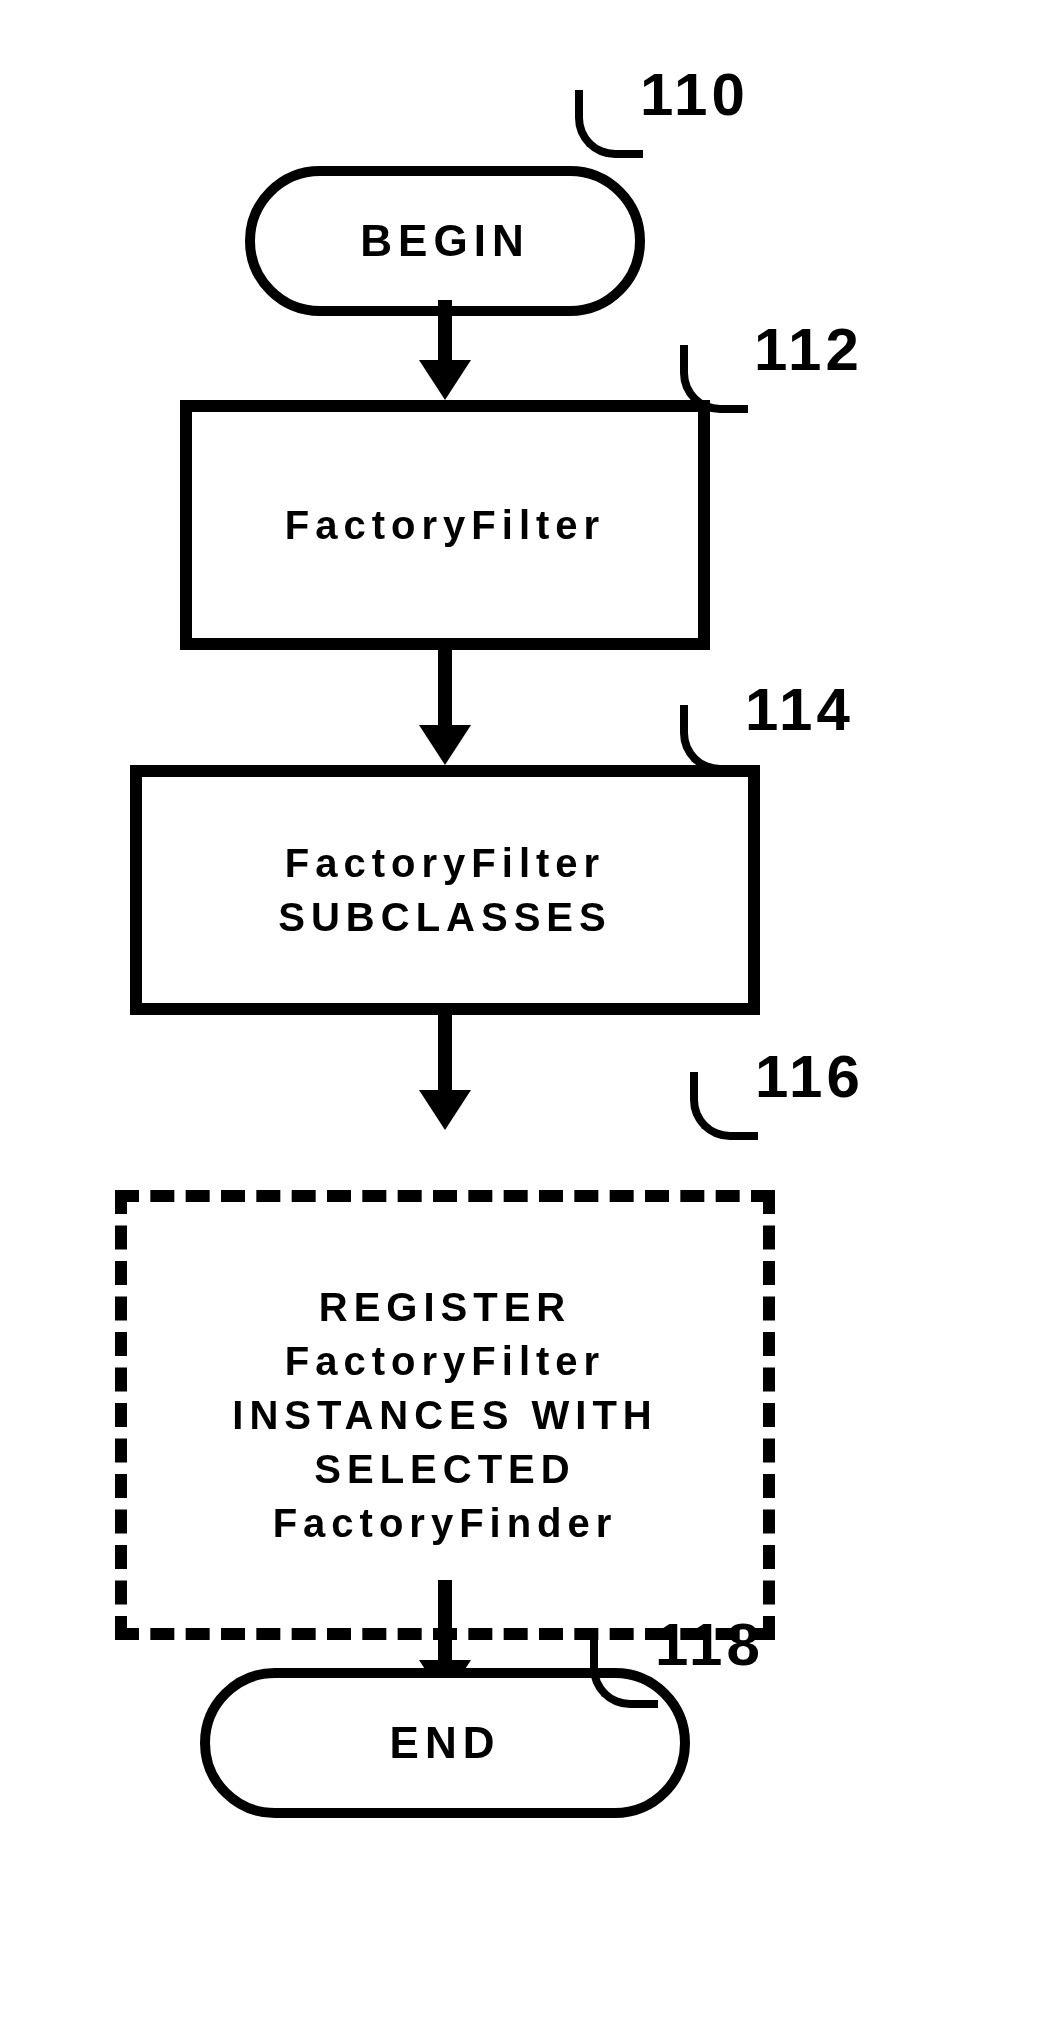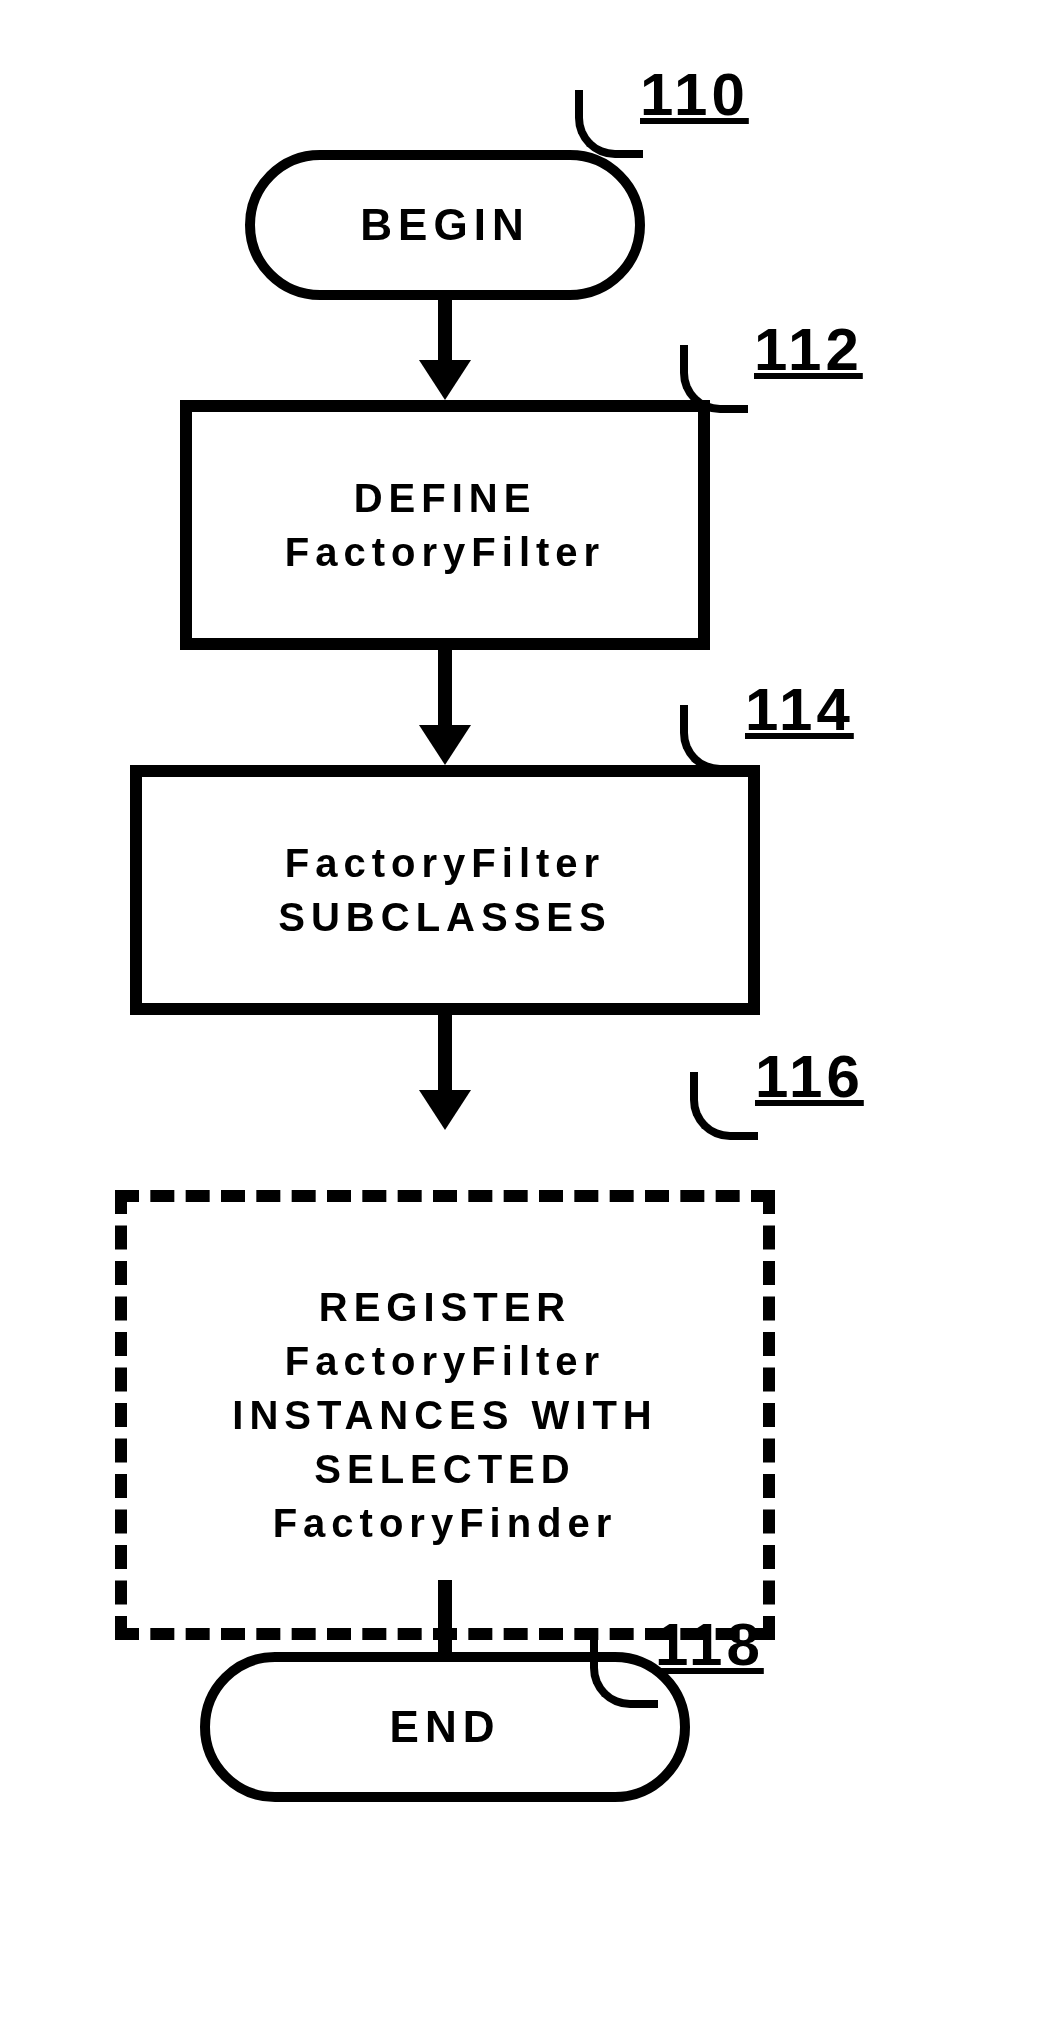--- a/index.html
+++ b/index.html
@@ -27,41 +27,41 @@
     font-weight: 700;
     letter-spacing: 6px;
     line-height: 1.35;
     color: #000;
     background: #fff;
   }
   .terminator {
     border: 10px solid #000;
     border-radius: 80px;
     font-size: 44px;
+    margin-top: 16px;
   }
   .process {
     border: 12px solid #000;
     font-size: 40px;
     padding: 18px 12px;
   }
   .process .line, .terminator .line, .dashed .line {
     display: block;
   }
   .dashed {
     border: 12px dashed #000;
     font-size: 40px;
     padding: 18px 12px;
   }
   .label {
     position: absolute;
     font-size: 60px;
     font-weight: 700;
     letter-spacing: 4px;
     color: #000;
-    text-decoration: underline;
   }
   
   .hook {
     position: absolute;
     width: 60px;
     height: 60px;
     border: 8px solid #000;
     border-top: none;
     border-right: none;
     border-radius: 0 0 0 40px;
@@ -105,21 +105,20 @@
   </div>
   <div class="hook" style="left:575px; top:90px;"></div>
   <div class="label" style="left:640px; top:60px;">110</div>
 
   <div class="arrow" style="left:445px; top:300px; height:100px;">
     <div class="shaft"></div>
       <div class="head"></div>
   </div>
 
   <div class="node process" style="left:180px; top:400px; width:530px; height:250px;">
-    <span class="line">DEFINE</span>
     <span class="line">FactoryFilter</span>
   </div>
   <div class="hook" style="left:680px; top:345px;"></div>
   <div class="label" style="left:754px; top:315px;">112</div>
 
   <div class="arrow" style="left:445px; top:650px; height:115px;">
     <div class="shaft"></div>
       <div class="head"></div>
   </div>
 

